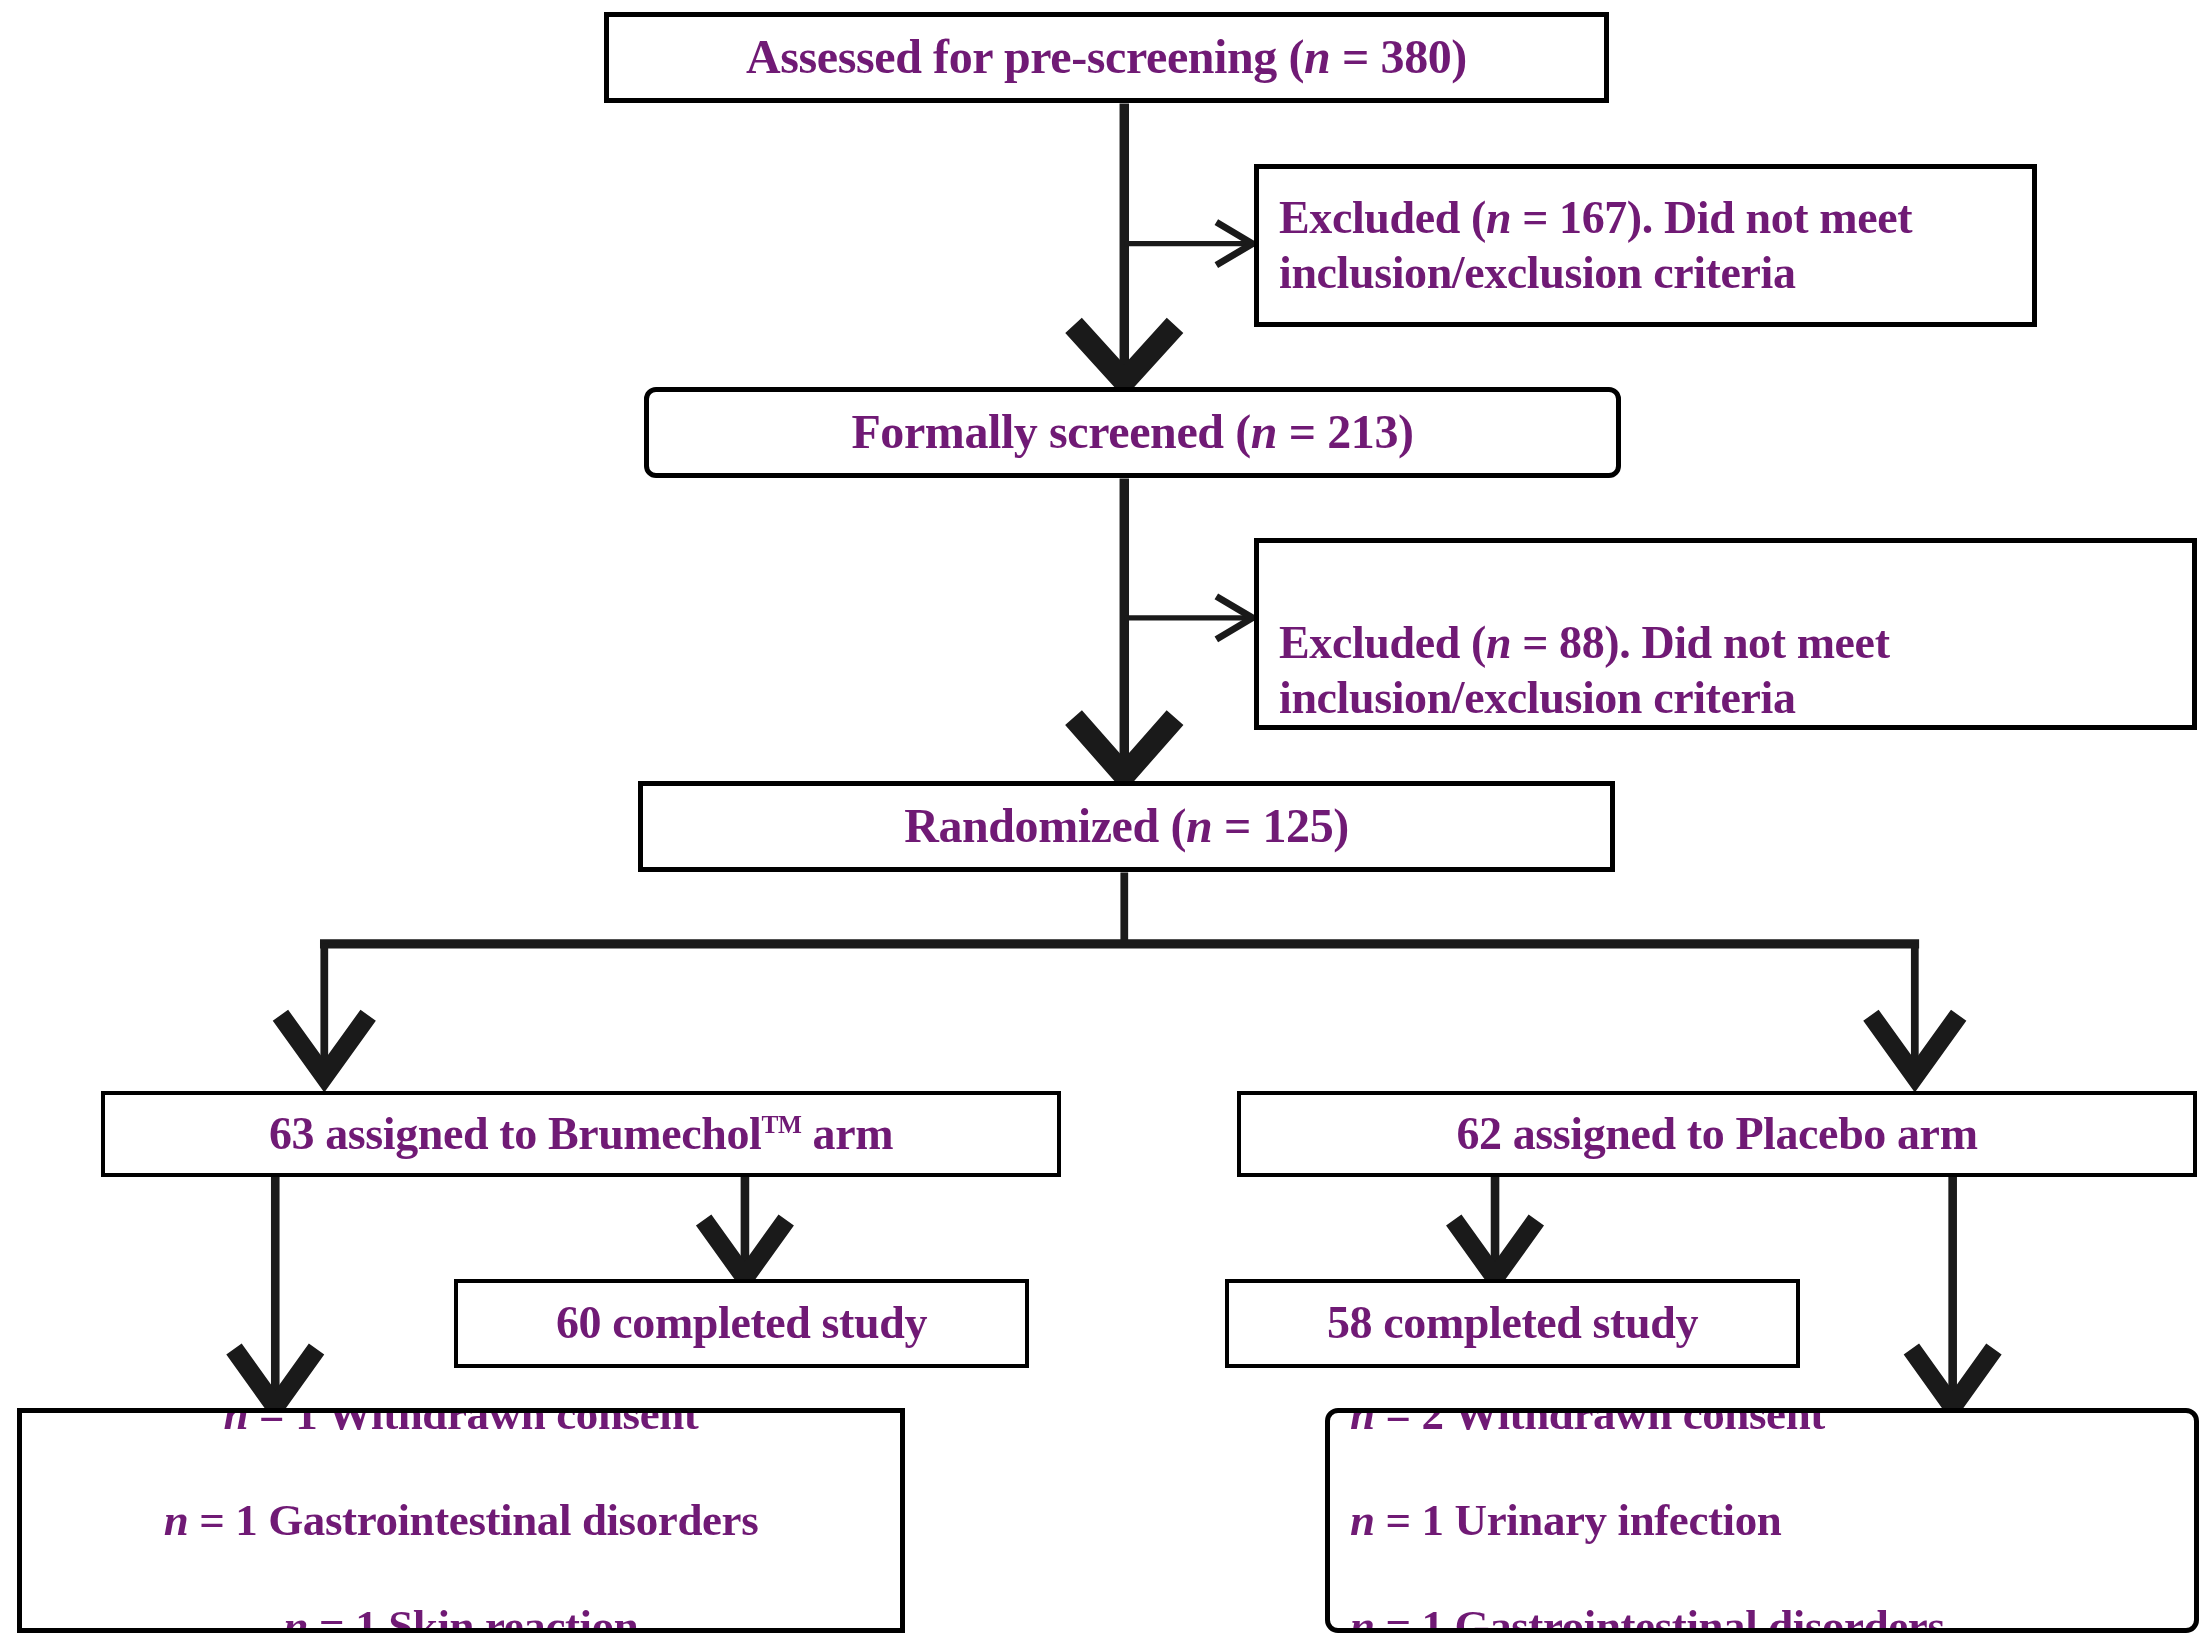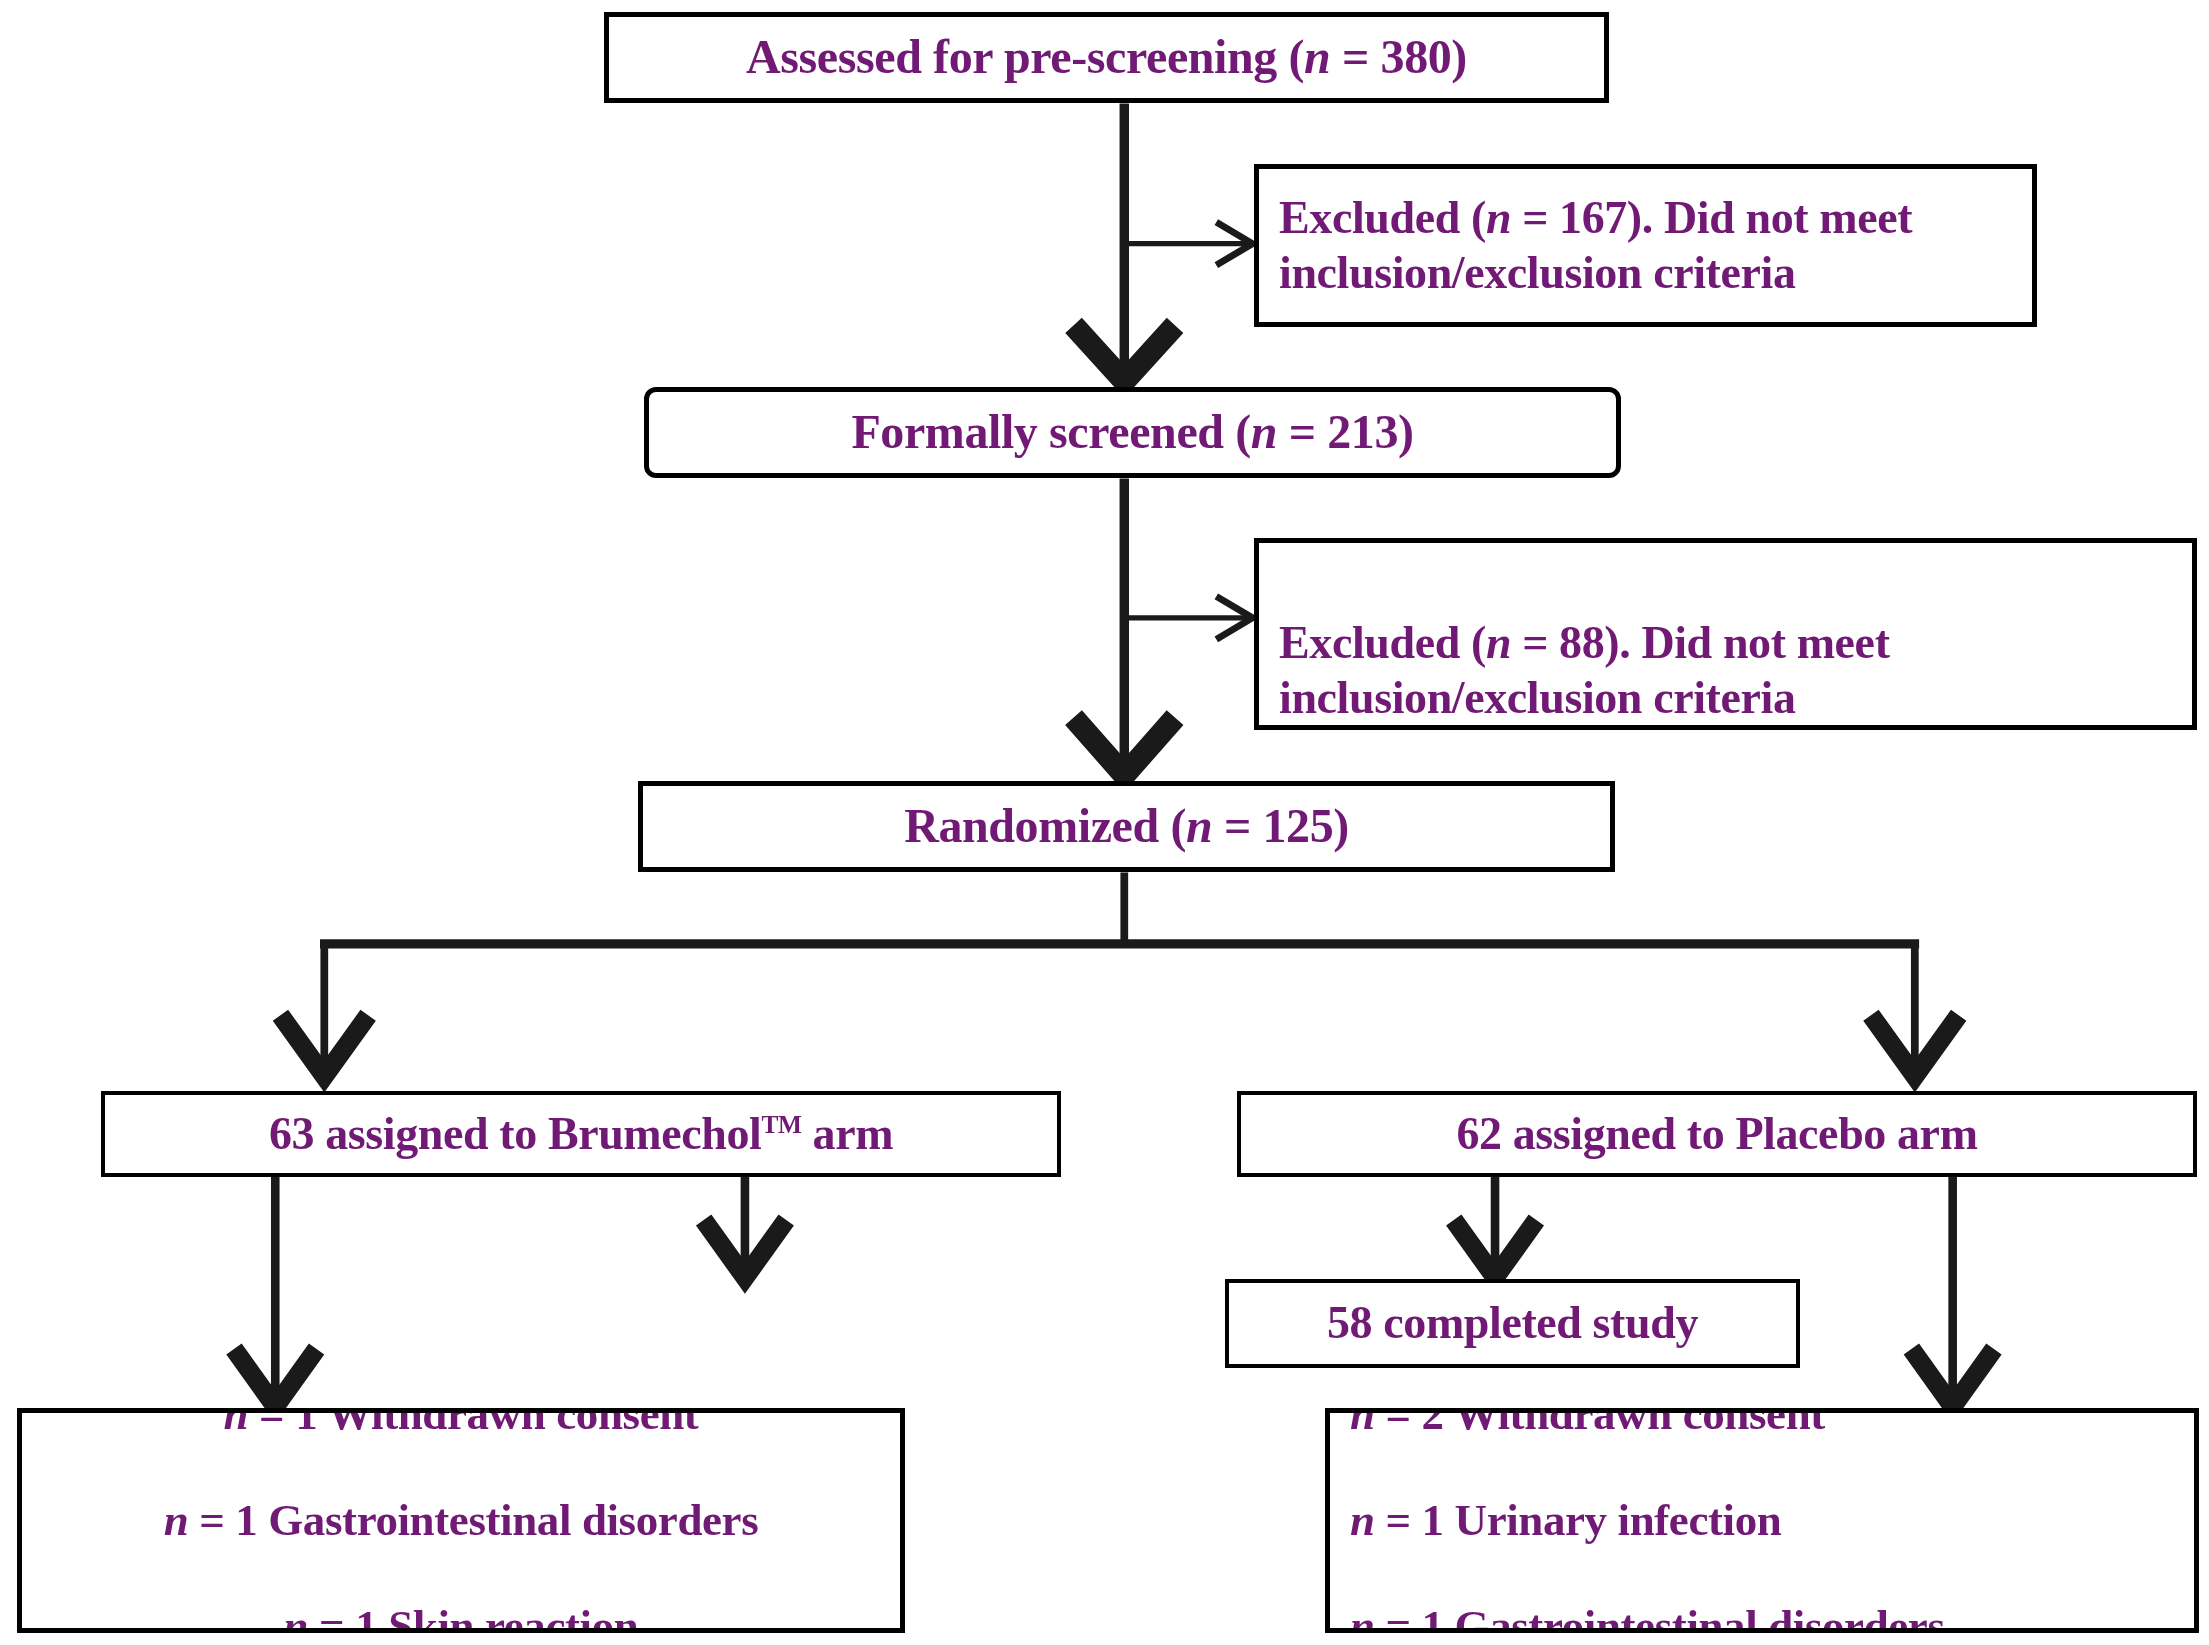--- a/index.html
+++ b/index.html
@@ -152,34 +152,37 @@
   </div>
 
   <div class="node-box center" style="left:62px; top:1091px; width:960px; height:86px; border-width:4.3px;margin-left:39px;">
     <div class="node-text t-54"><span>63 assigned to Brumechol</span><sup>TM</sup><span> arm</span></div>
   </div>
 
   <div class="node-box center" style="left:1237px; top:1091px; width:960px; height:86px; border-width:4.3px;">
     <div class="node-text t-54">62 assigned to Placebo arm</div>
   </div>
 
+  <div class="node-box center" style="left:454px; top:1279px; width:575px; height:89px; border-width:4.3px;">
+    <div class="node-text t-54">60 completed study</div>
+  </div>
 
   <div class="node-box center" style="left:1225px; top:1279px; width:575px; height:89px; border-width:4.3px;">
     <div class="node-text t-54">58 completed study</div>
   </div>
 
   <div class="node-box left" style="left:17px; top:1408px; width:888px; height:225px;text-align:center;">
     <div class="node-text t-52 line-list">
       <span><span class="ital">n</span><span> = 1 Withdrawn consent</span></span>
       <span><span class="ital">n</span><span> = 1 Gastrointestinal disorders</span></span>
       <span><span class="ital">n</span><span> = 1 Skin reaction</span></span>
     </div>
   </div>
 
-  <div class="node-box left" style="left:1325px; top:1408px; width:874px; height:225px;">
+  <div class="node-box left" style="left:1325px; top:1408px; width:874px; height:225px;border-radius:13px;">
     <div class="node-text t-52 line-list">
       <span><span class="ital">n</span><span> = 2 Withdrawn consent</span></span>
       <span><span class="ital">n</span><span> = 1 Urinary infection</span></span>
       <span><span class="ital">n</span><span> = 1 Gastrointestinal disorders</span></span>
     </div>
   </div>
 
 </div>
 
 

